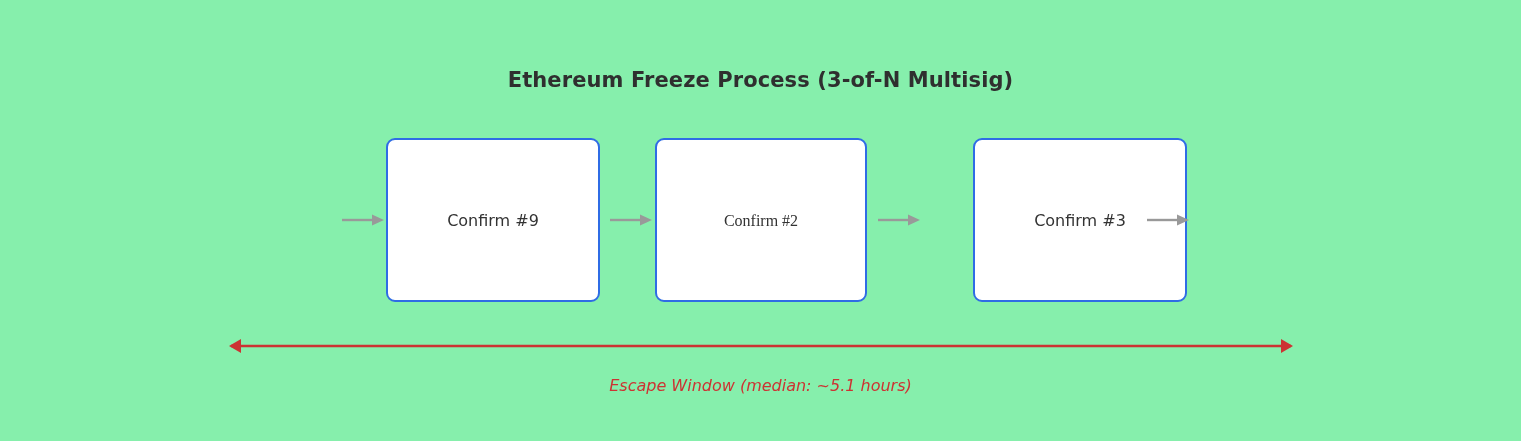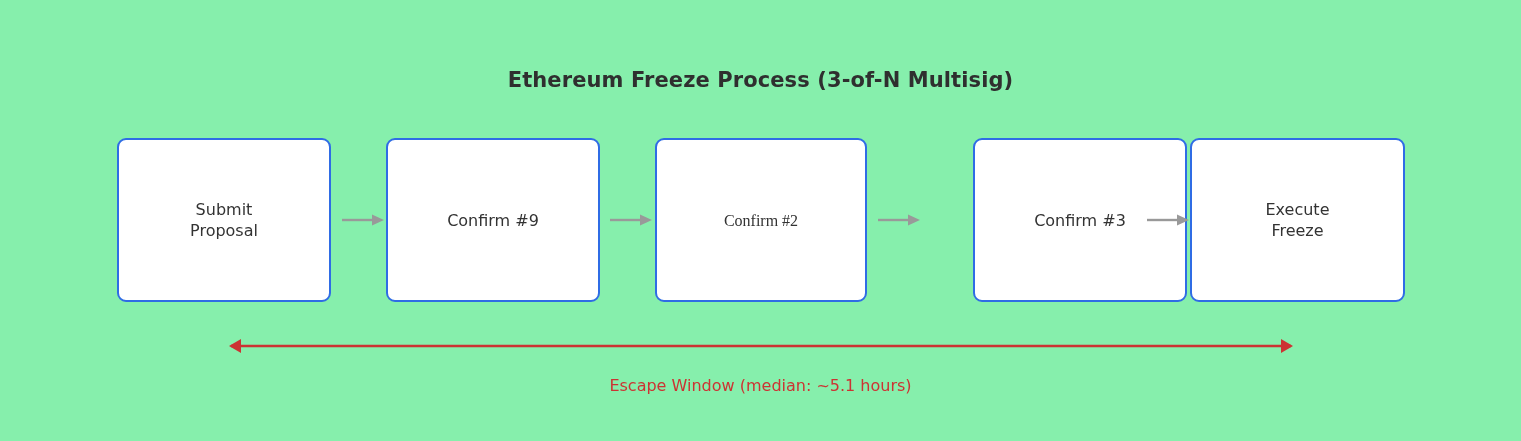--- a/index.html
+++ b/index.html
@@ -62,35 +62,32 @@
     width: 1078px;
     height: 24px;
   }
   #escape-caption {
     position: absolute;
     left: 0;
     top: 376px;
     width: 1521px;
     text-align: center;
     font-size: 16px;
+    font-style: italic;
     color: #cc3333;
     white-space: nowrap;
   }
 </style>
 </head>
 <body>
 
 <div id="canvas">
 
   <div id="diagram-title">Ethereum Freeze Process (3-of-N Multisig)</div>
 
-  <div class="flow-node" style="left:117px;">
-    <span class="flow-node-label">Submit
-Proposal</span>
-  </div>
 
   <div class="flow-arrow" style="left:341px;">
     <svg width="44" height="24" viewBox="0 0 44 24" aria-hidden="true">
       <line x1="1" y1="12" x2="33" y2="12" stroke="#999999" stroke-width="2.4"></line>
       <polygon points="31,6.5 43,12 31,17.5" fill="#999999"></polygon>
     </svg>
   </div>
 
   <div class="flow-node" style="left:386px;">
     <span class="flow-node-label">Confirm #9</span>
@@ -118,24 +115,20 @@
     <span class="flow-node-label">Confirm #3</span>
   </div>
 
   <div class="flow-arrow" style="left:1146px;">
     <svg width="44" height="24" viewBox="0 0 44 24" aria-hidden="true">
       <line x1="1" y1="12" x2="33" y2="12" stroke="#999999" stroke-width="2.4"></line>
       <polygon points="31,6.5 43,12 31,17.5" fill="#999999"></polygon>
     </svg>
   </div>
 
-  <div class="flow-node" style="left:1190px; width:215px;">
-    <span class="flow-node-label">Execute
-Freeze</span>
-  </div>
 
   <div id="escape-arrow">
     <svg width="1078" height="24" viewBox="0 0 1078 24" aria-hidden="true">
       <line x1="9" y1="12" x2="1069" y2="12" stroke="#cc3333" stroke-width="2.4"></line>
       <polygon points="19,5 7,12 19,19" fill="#cc3333"></polygon>
       <polygon points="1059,5 1071,12 1059,19" fill="#cc3333"></polygon>
     </svg>
   </div>
 
   <div id="escape-caption">Escape Window (median: ~5.1 hours)</div>

